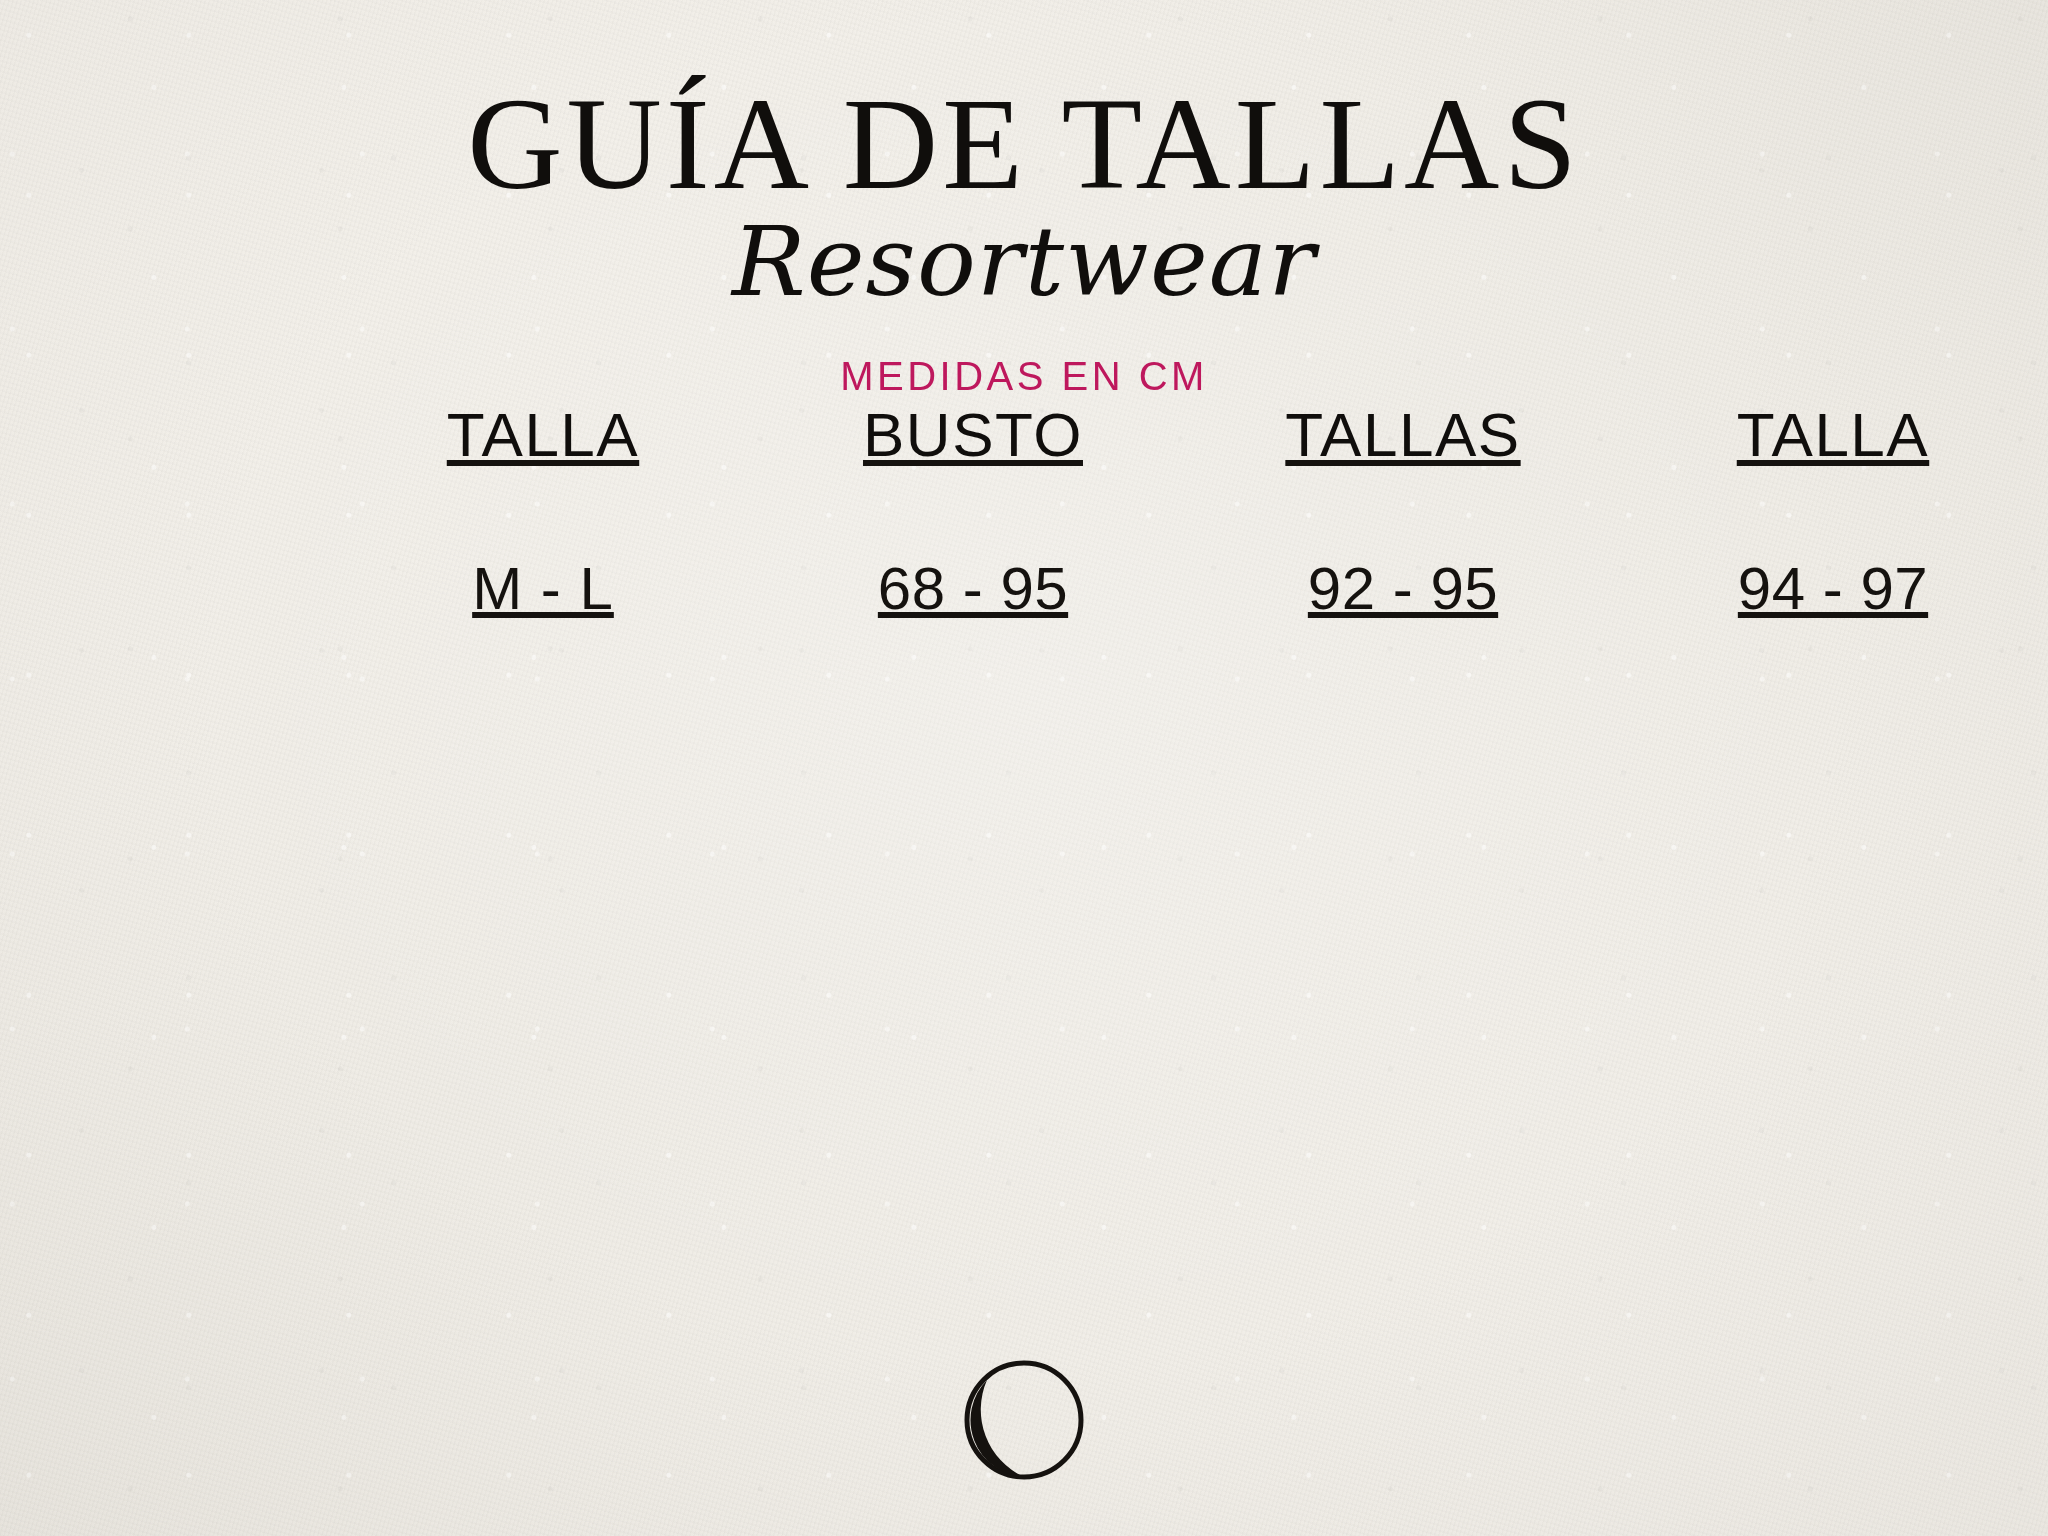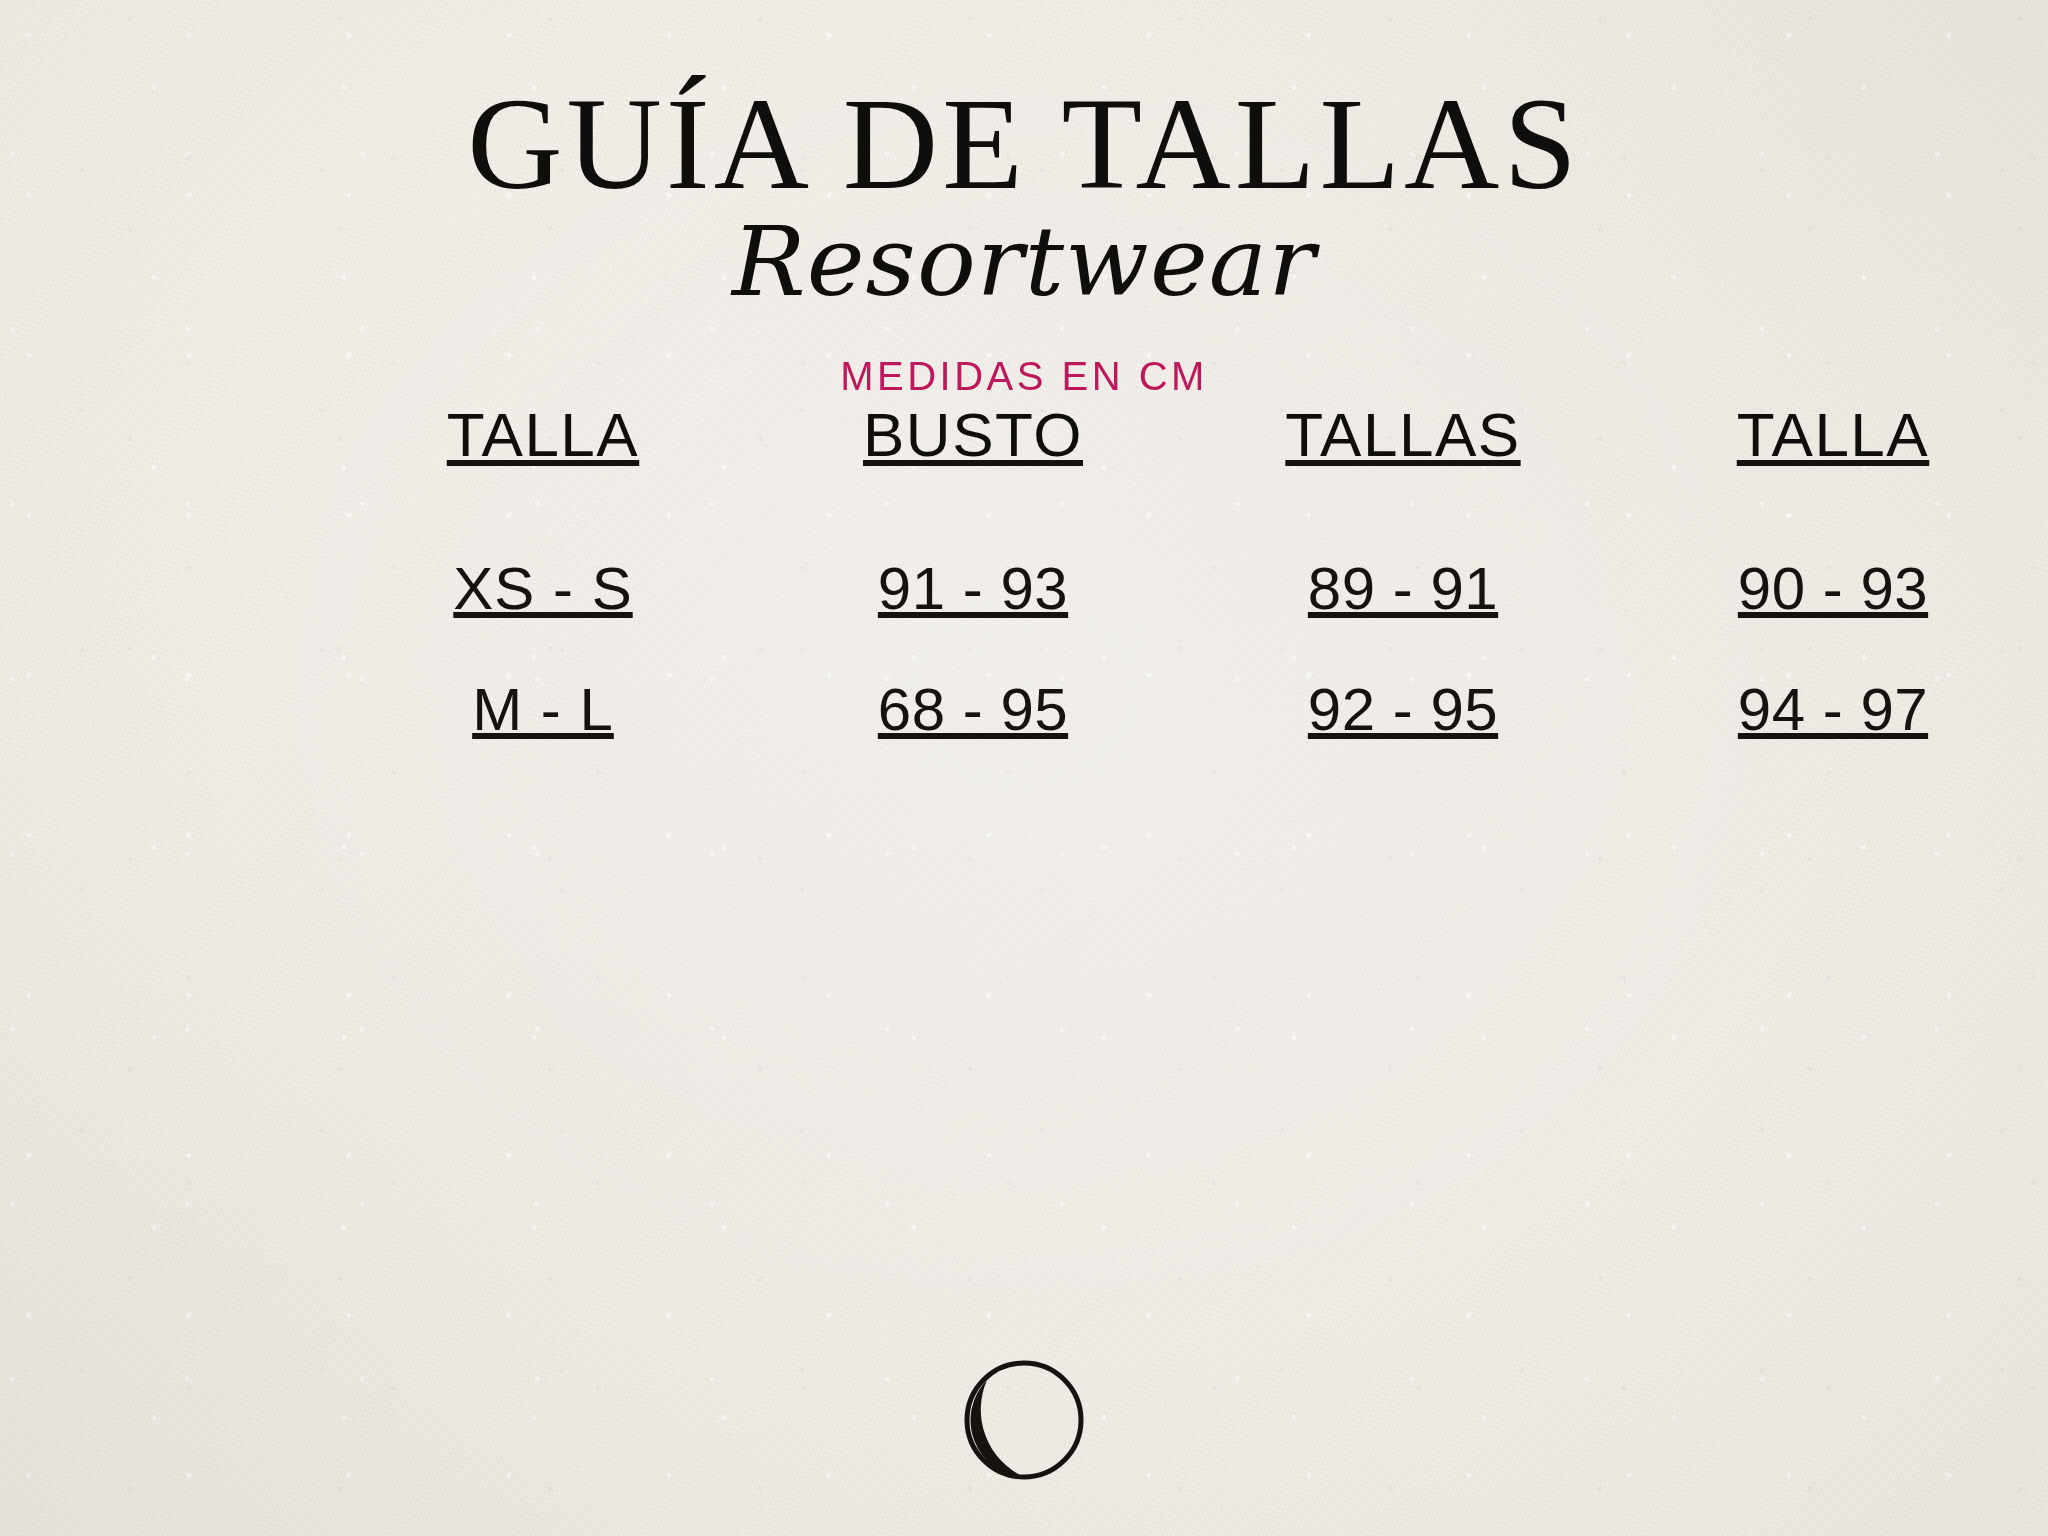--- a/index.html
+++ b/index.html
@@ -155,26 +155,20 @@
       <thead>
         <tr>
           <th>TALLA</th>
           <th>BUSTO</th>
           <th>TALLAS</th>
           <th>TALLA</th>
         </tr>
       </thead>
       <tbody>
         <tr>
-          <td class="size-cell">XS - S</td>
-          <td>91 - 93</td>
-          <td>89 - 91</td>
-          <td>90 - 93</td>
-        </tr>
-        <tr>
           <td class="size-cell">M - L</td>
           <td>68 - 95</td>
           <td>92 - 95</td>
           <td>94 - 97</td>
         </tr>
       </tbody>
     </table>
   </div>
 
   <div class="logo-area">

